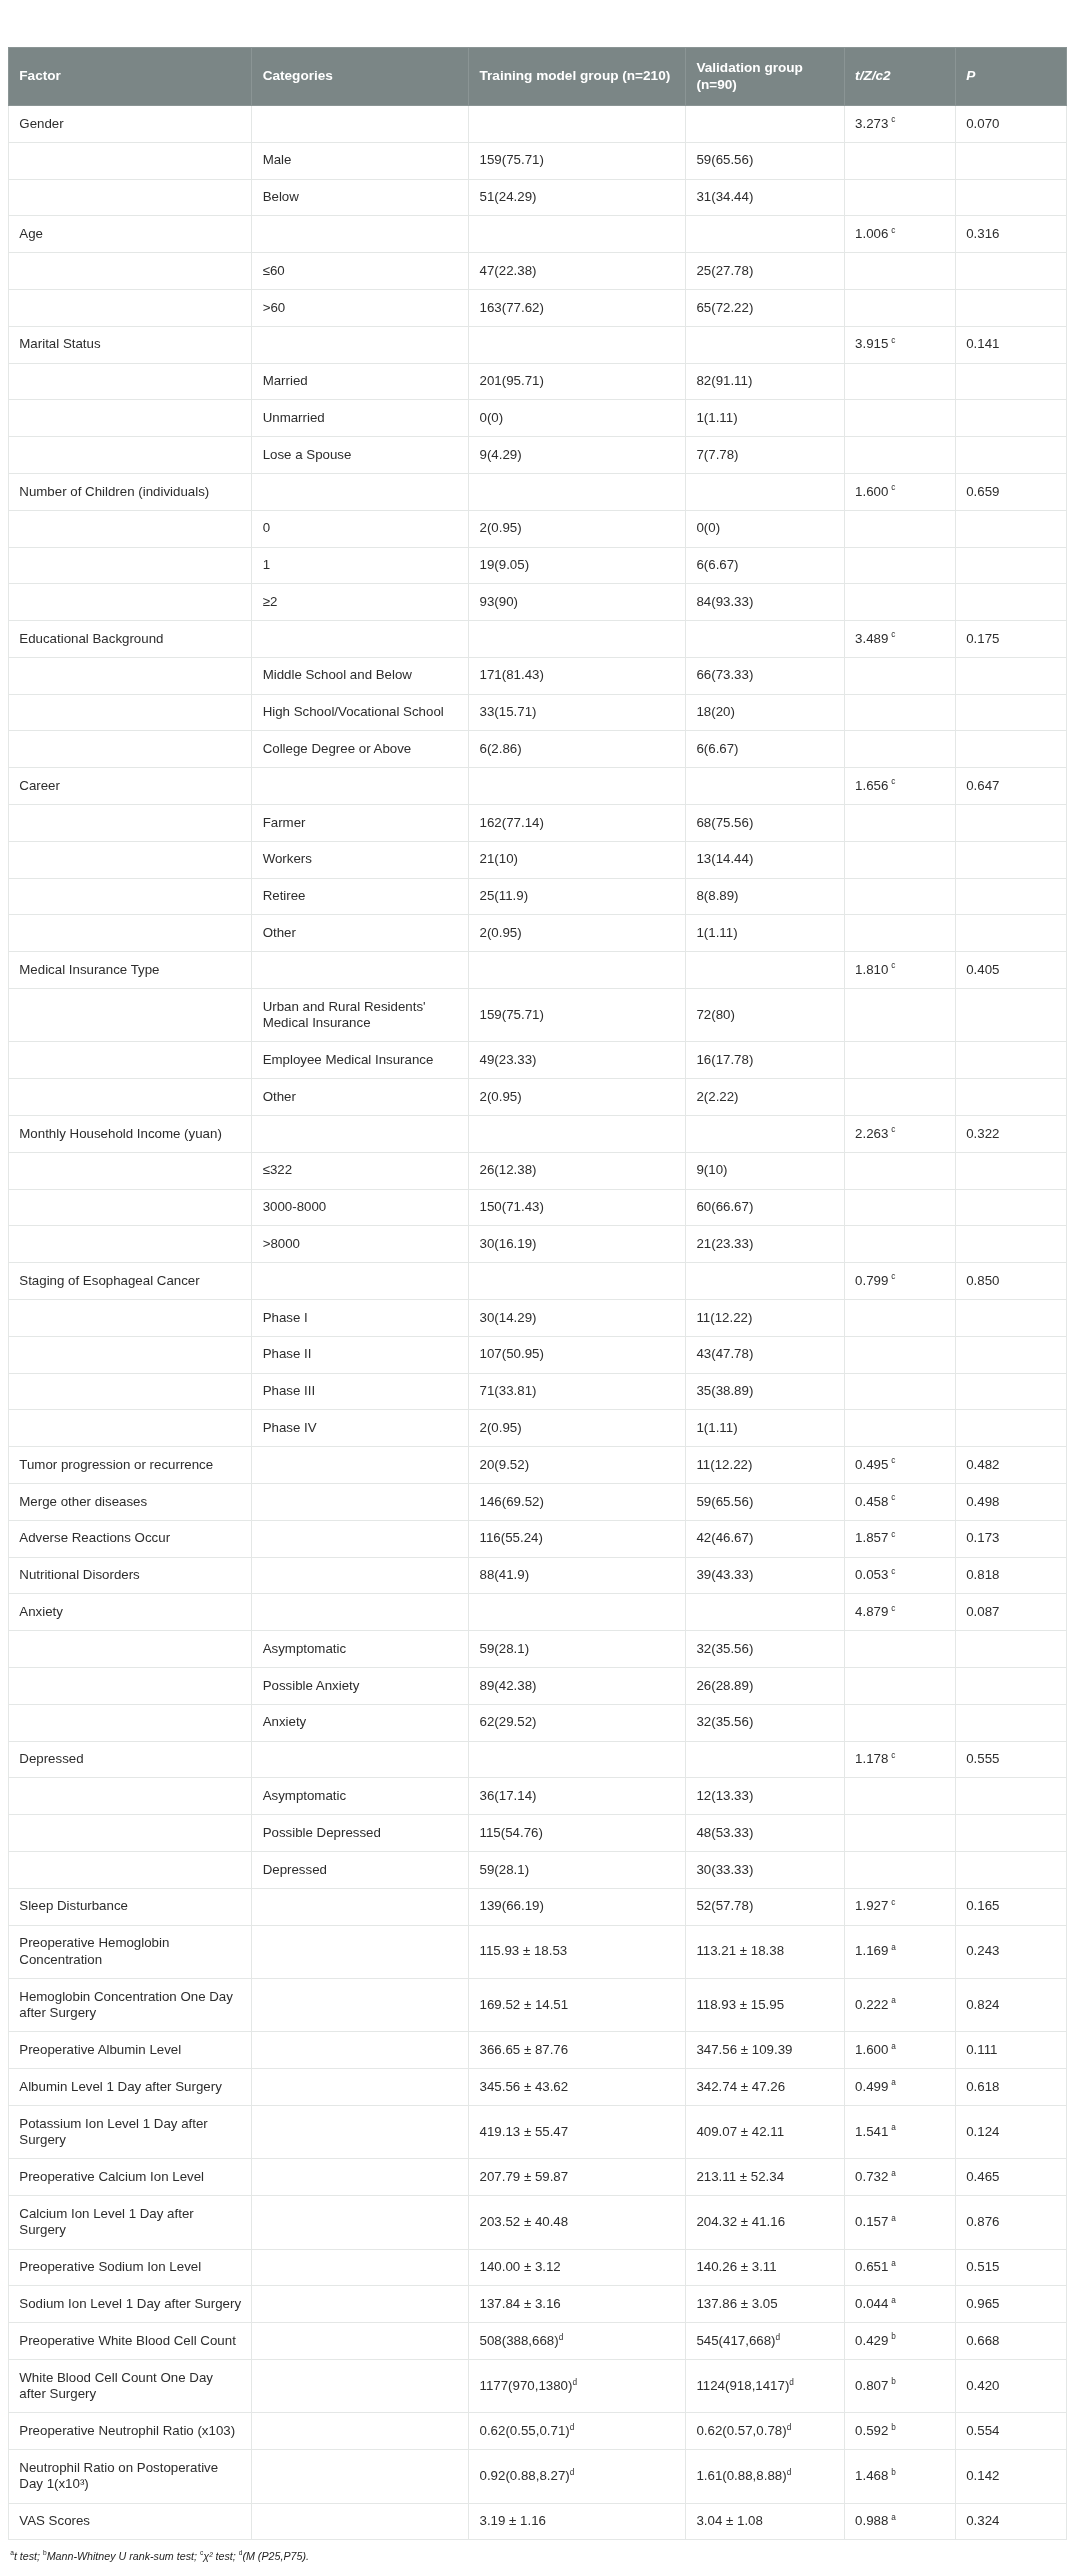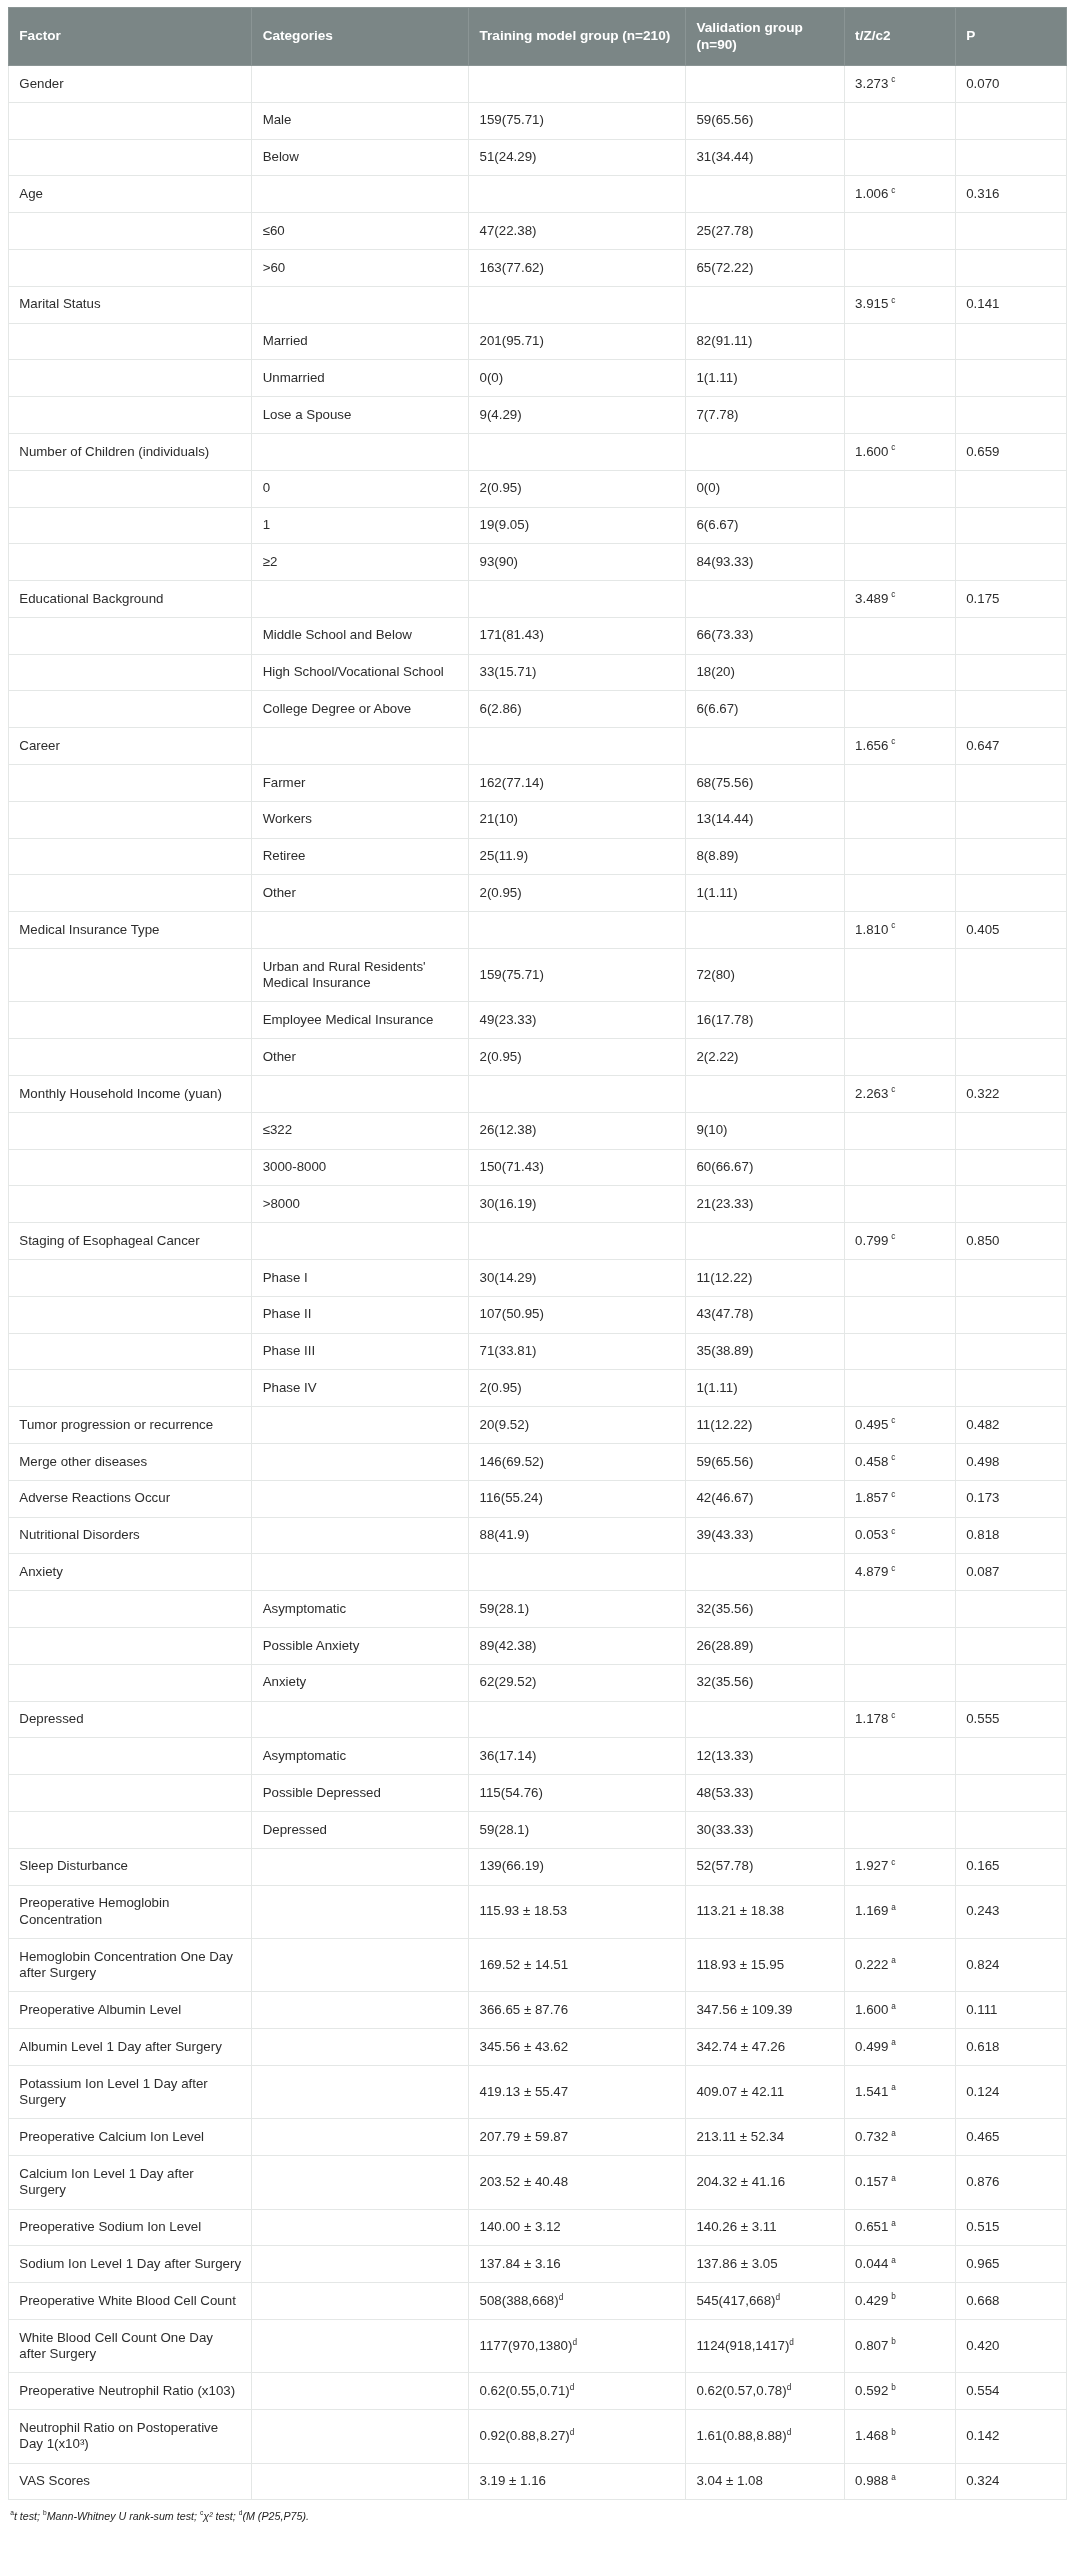--- a/index.html
+++ b/index.html
@@ -6,39 +6,40 @@
     margin: 0;
     padding: 0;
     background: #ffffff;
     font-family: "Liberation Sans", "DejaVu Sans", sans-serif;
     color: #2d2d2d;
   }
   .page {
     width: 1075px;
     box-sizing: border-box;
     padding: 6.6px 8px 4.4px 8px;
+    margin-top: 40px;
   }
   table.data-table {
     width: 100%;
     border-collapse: collapse;
     table-layout: fixed;
     font-size: 13.3px;
   }
   table.data-table th {
     background: #7b8686;
     color: #ffffff;
     text-align: left;
     font-weight: 600;
     font-size: 13.6px;
     padding: 11px 10.3px;
     border: 0.7px solid #8b9595;
     vertical-align: middle;
     line-height: 1.3;
   }
-  table.data-table th.italic { }
+  table.data-table th.italic { font-style: italic; }
   table.data-table td {
     border: 0.7px solid #e4e7e6;
     padding: 9.6px 10.3px;
     vertical-align: middle;
     line-height: 1.25;
     word-wrap: break-word;
   }
   sup {
     font-size: 0.62em;
     line-height: 0;

